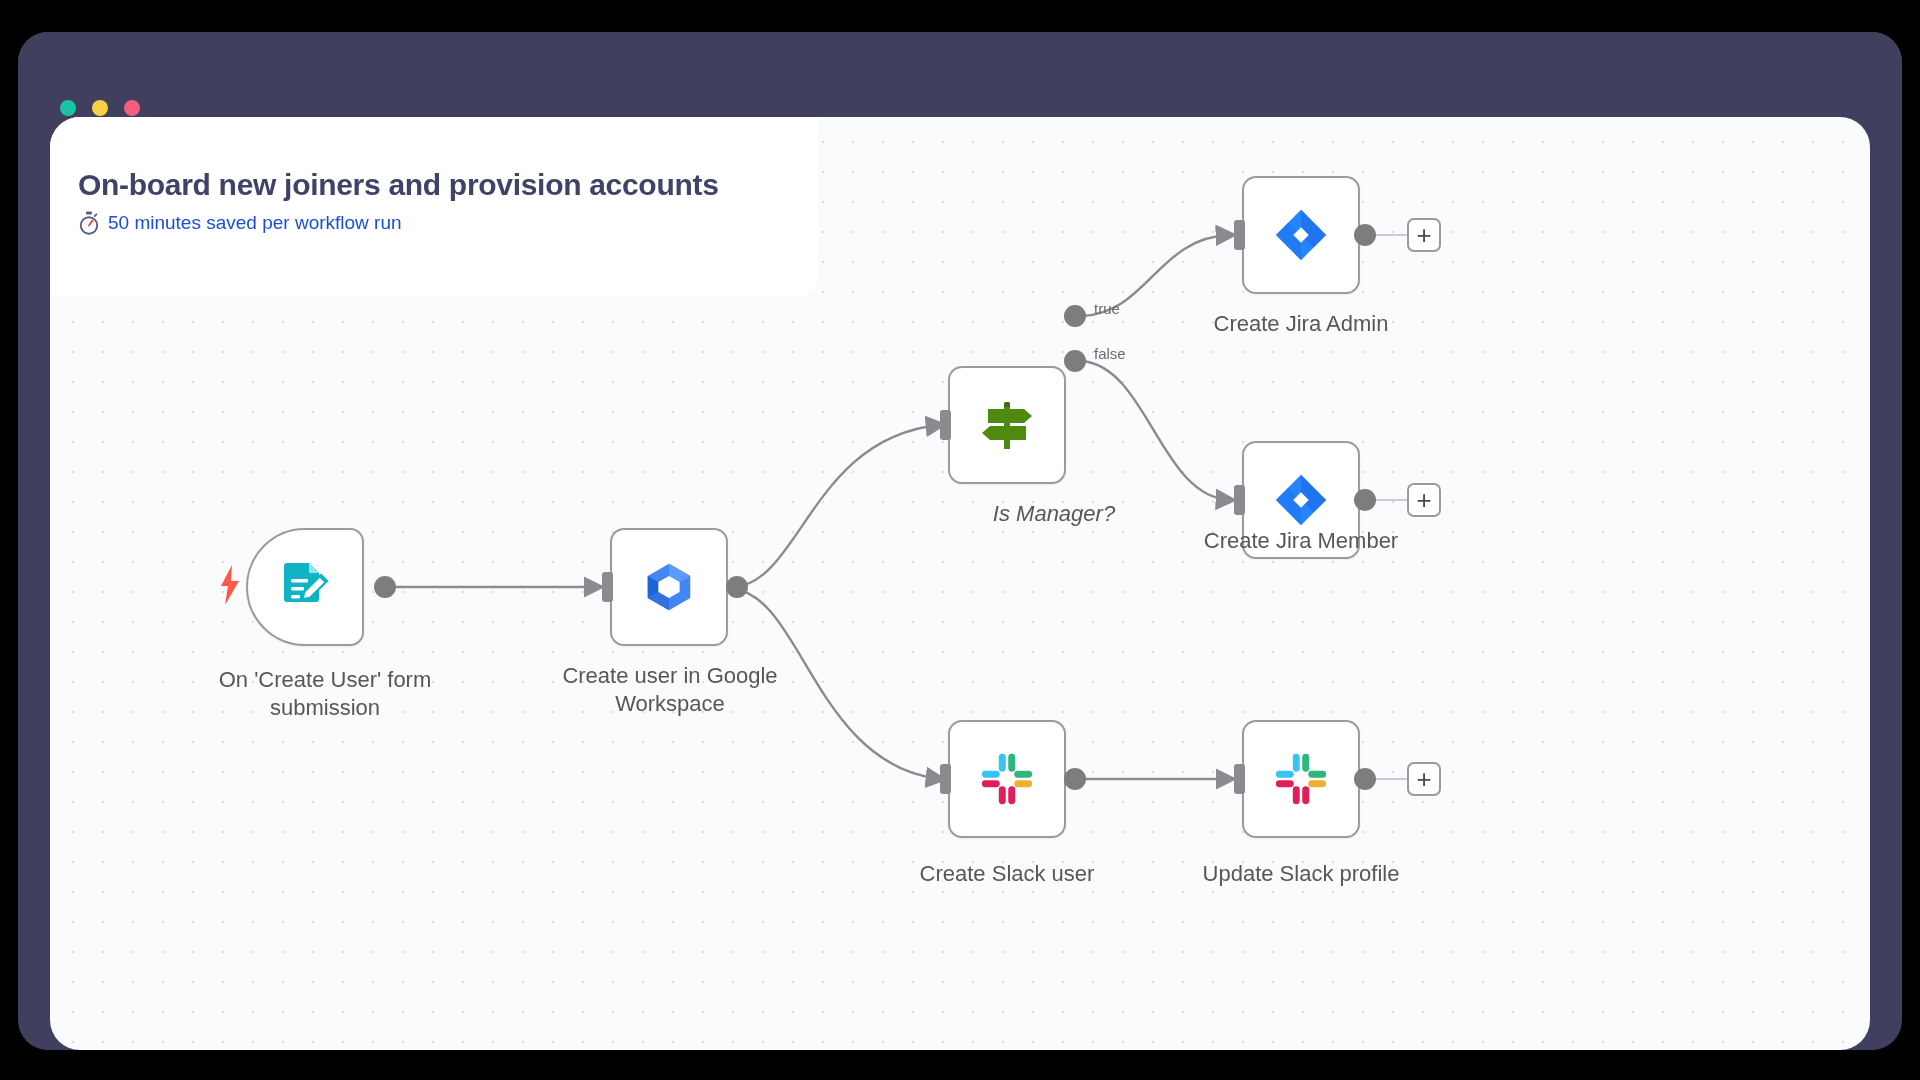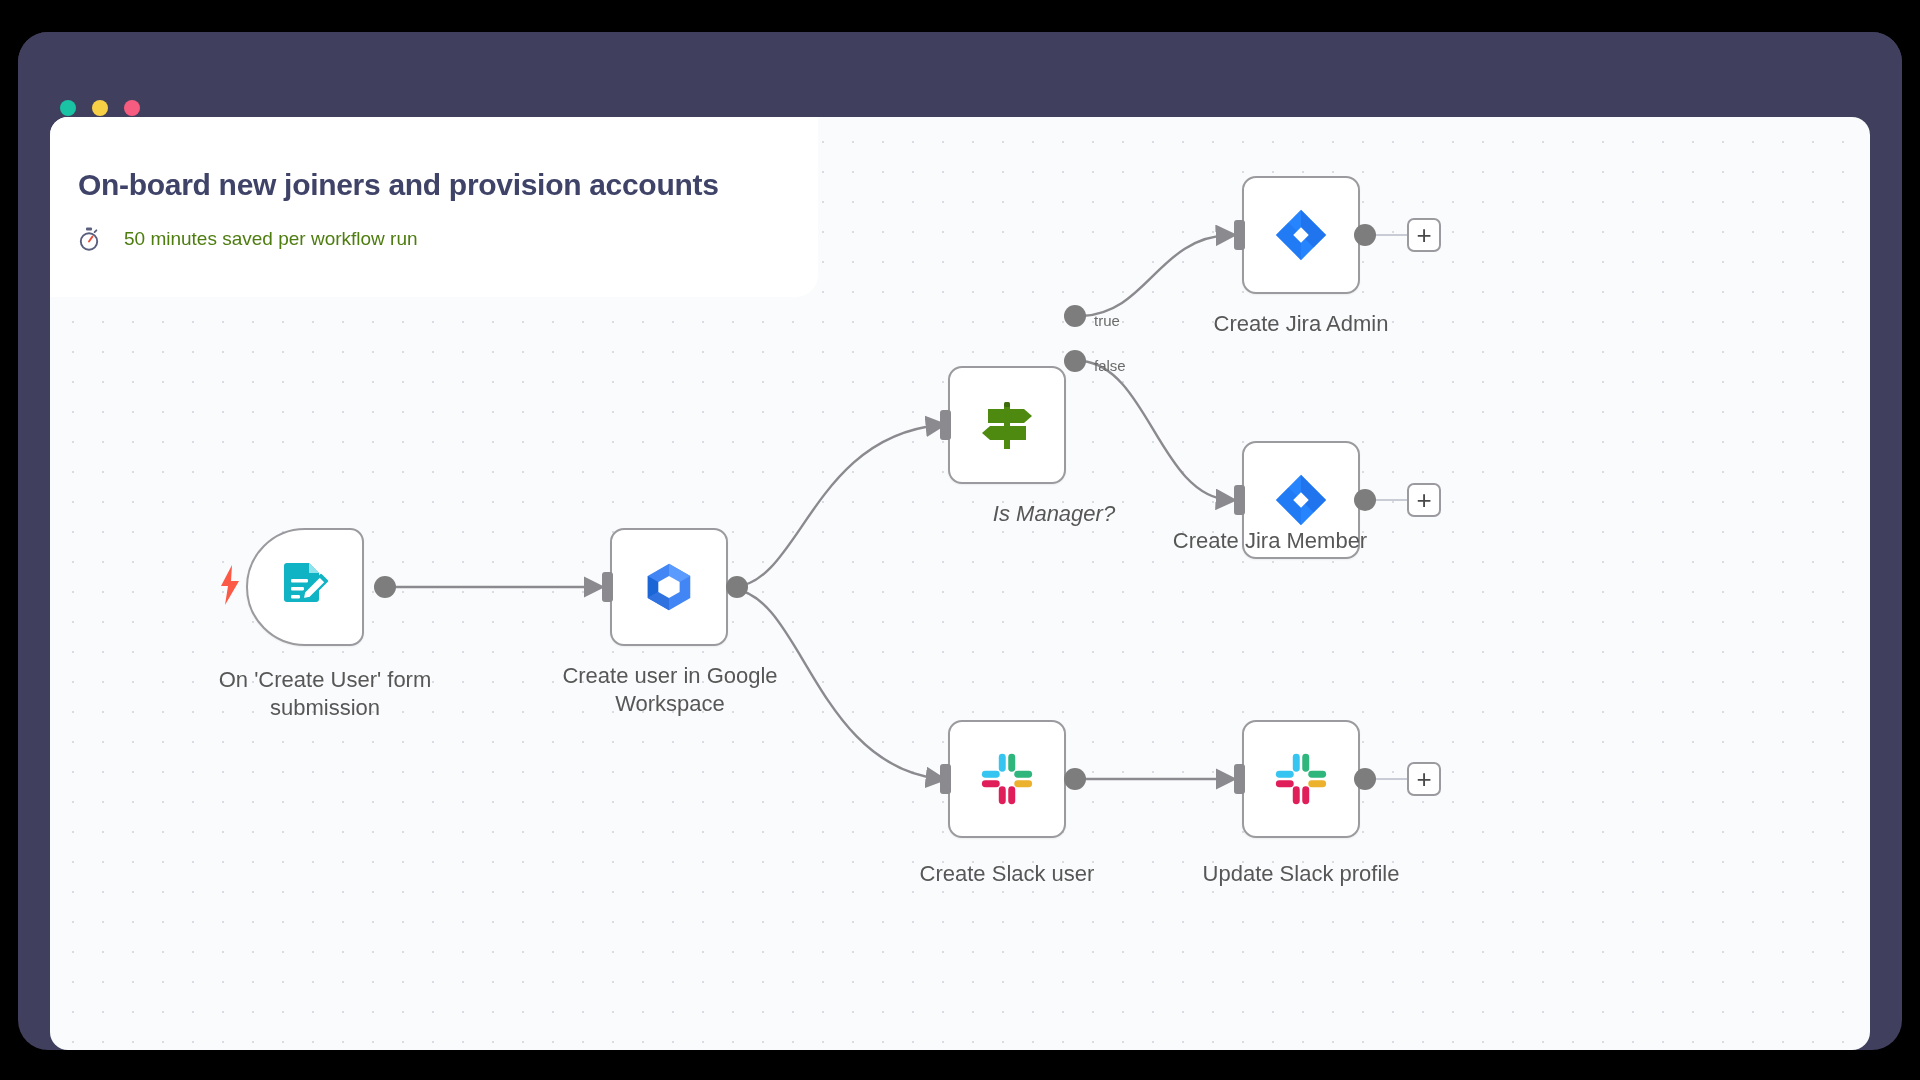--- a/index.html
+++ b/index.html
@@ -34,21 +34,21 @@
   .dot.green  { background: #19c3a4; }
   .dot.yellow { background: #f7d046; }
   .dot.red    { background: #f65c7f; }
 
   
   .canvas {
     position: absolute;
     left: 32px; top: 85px;
     width: 1820px; height: 933px;
     background-color: #fafbfc;
-    border-radius: 18px;
+    border-radius: 30px;
     background-image: radial-gradient(circle, #d9dce3 1.3px, transparent 1.4px);
     background-size: 30px 30px;
     background-position: 8px 10px;
     overflow: hidden;
   }
 
   
   .header-card {
     position: absolute;
     left: 0px; top: 0px;
@@ -59,26 +59,26 @@
     padding: 50px 0 0 28px;
   }
   .wf-title {
     font-size: 30px;
     font-weight: bold;
     color: #3f4368;
     letter-spacing: -0.3px;
     line-height: 1.2;
   }
   .wf-sub {
-    margin-top: 24px;
+    margin-top: 8px;
     display: flex;
     align-items: center;
-    gap: 24px;
+    gap: 8px;
     font-size: 19px;
-    color: #4d7c0f;
+    color: #1d4ed8;
   }
   .stopwatch { flex: 0 0 auto; display: block; }
 
   
   .edges { position: absolute; left: 0; top: 0; width: 1820px; height: 933px; z-index: 1; }
 
   
   .node {
     position: absolute;
     width: 118px; height: 118px;
@@ -136,21 +136,20 @@
     font-size: 26px;
     line-height: 1;
     font-weight: 300;
   }
   .bolt { position: absolute; z-index: 4; }
   .edge-label {
     position: absolute;
     z-index: 5;
     font-size: 15px;
     color: #6b6b6b;
-    margin-top: 12px;
   }
 </style>
 </head>
 <body>
 
 <div id="app">
   <div class="window">
 
     <div class="titlebar">
       <div class="dots">
@@ -263,21 +262,21 @@
       <div class="node" style="left:1192px; top:324px;">
         <svg width="58" height="58" viewBox="0 0 60 60">
           <path d="M30 4 L56 30 L30 56 L4 30 Z" fill="#2684ff"></path>
           <path d="M30 4 L56 30 L43 43 L30 30 Z" fill="#1b6ae0" opacity="0.55"></path>
           <path d="M30 56 L4 30 L17 17 L30 30 Z" fill="#1b6ae0" opacity="0.35"></path>
           <path d="M30 22 L38 30 L30 38 L22 30 Z" fill="#ffffff"></path>
         </svg>
       </div>
       <div class="port-out" style="left:1304px; top:372px;"></div>
       <div class="plus-btn" style="left:1357px; top:366px;">+</div>
-      <div class="node-label" style="left:1090px; top:410px;">Create Jira Member</div>
+      <div class="node-label" style="left:1121px; top:410px;">Create Jira Member</div>
 
       <div class="port-in" style="left:890px; top:647px;"></div>
       <div class="node" style="left:898px; top:603px;">
         <svg width="58" height="58" viewBox="0 0 60 60">
           <rect x="21.5" y="4" width="7.2" height="18.5" rx="3.6" fill="#36c5f0"></rect>
           <rect x="4" y="21.5" width="18.5" height="7.2" rx="3.6" fill="#36c5f0"></rect>
           <rect x="31.3" y="37.5" width="7.2" height="18.5" rx="3.6" fill="#e01e5a"></rect>
           <rect x="37.5" y="31.3" width="18.5" height="7.2" rx="3.6" fill="#ecb22e"></rect>
           <rect x="31.3" y="4" width="7.2" height="18.5" rx="3.6" fill="#2eb67d"></rect>
           <rect x="37.5" y="21.5" width="18.5" height="7.2" rx="3.6" fill="#2eb67d"></rect>

